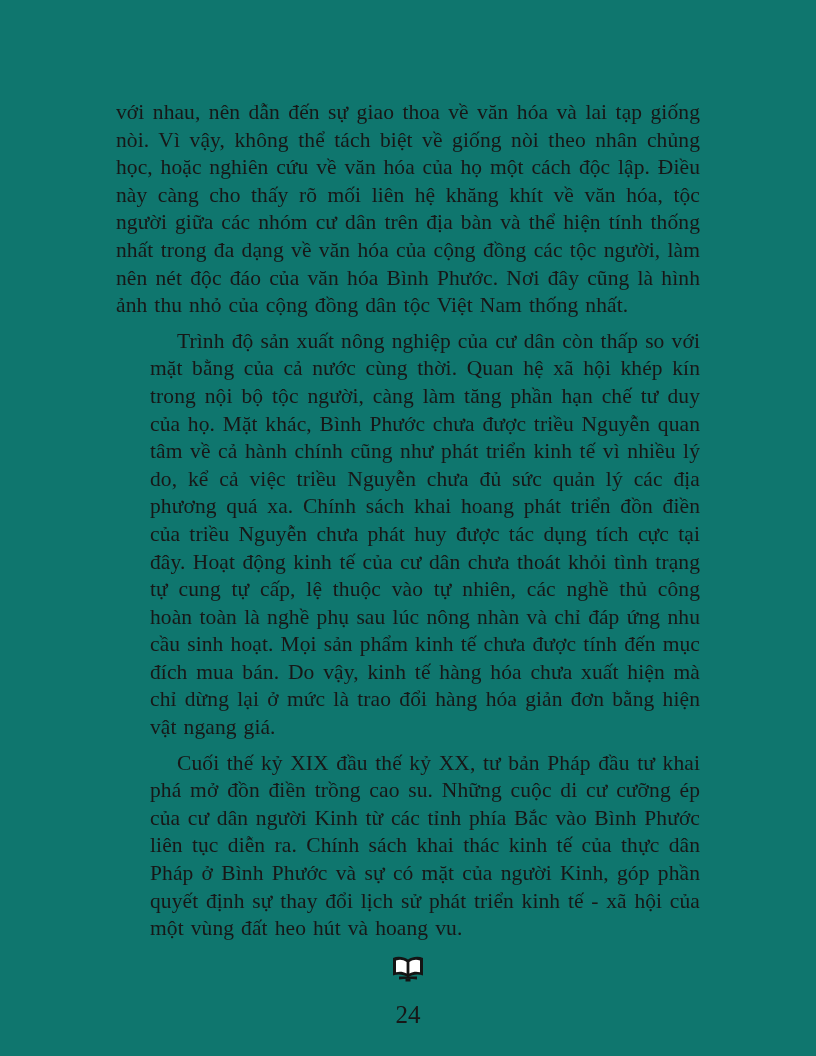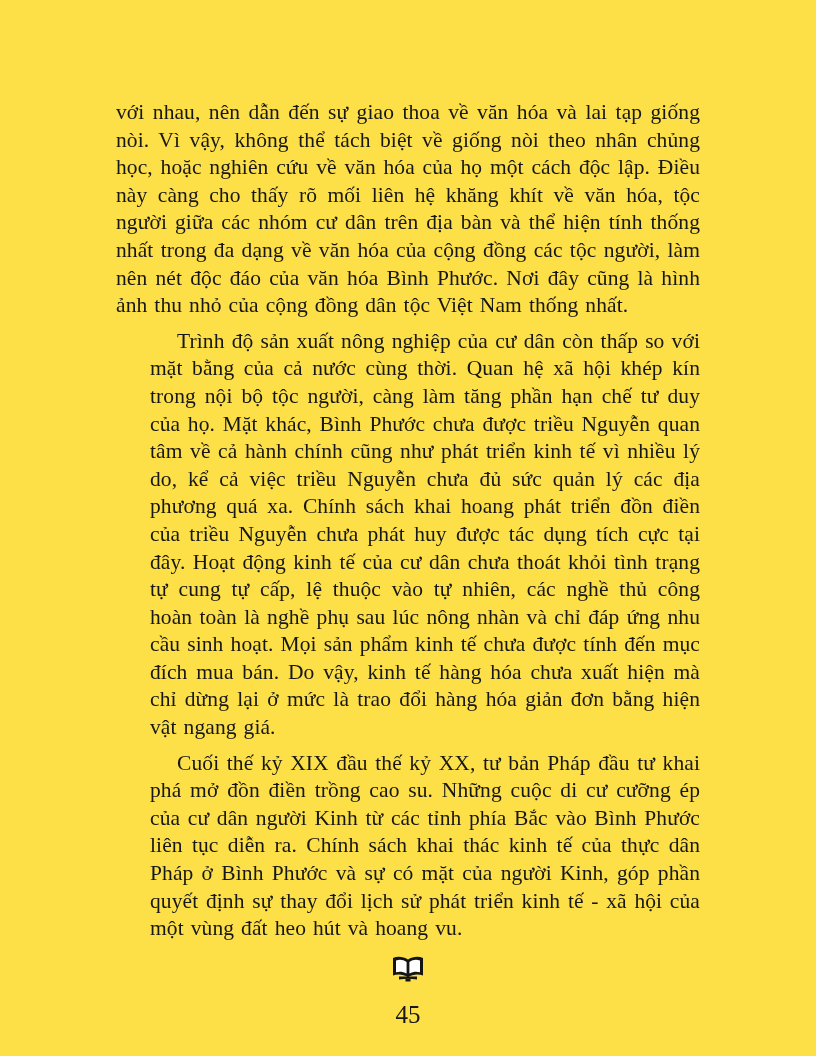--- a/index.html
+++ b/index.html
@@ -4,21 +4,21 @@
 <style>
   html, body {
     margin: 0;
     padding: 0;
     background: #ffffff;
   }
   .page {
     position: relative;
     width: 816px;
     height: 1056px;
-    background: #fde047;
+    background: #0f766e;
     overflow: hidden;
     font-family: "Liberation Serif", "DejaVu Serif", serif;
     color: #171717;
   }
   .text-block {
     position: absolute;
     left: 116px;
     top: 99px;
     width: 584px;
   }
@@ -73,16 +73,16 @@
           <path d="M29,5.6 C25.2,4.2 21.7,4.8 18.4,7 L18.4,18.6 C21.7,16.6 25.2,16.1 29,17.2 Z" fill="#ffffff"></path>
 
           <rect x="16.1" y="5.5" width="1.8" height="16" fill="#141414"></rect>
 
           <path d="M8,21.5 L26,21.5 L26,24.5 C20,23.4 14,23.4 8,24.5 Z" fill="#141414"></path>
           <rect x="14.5" y="23.5" width="5" height="3" fill="#141414"></rect>
         </svg>
       </span>
     </div>
 
-    <div class="page-number">45</div>
+    <div class="page-number">24</div>
 
   </main>
 </div>
 
 </body></html>

